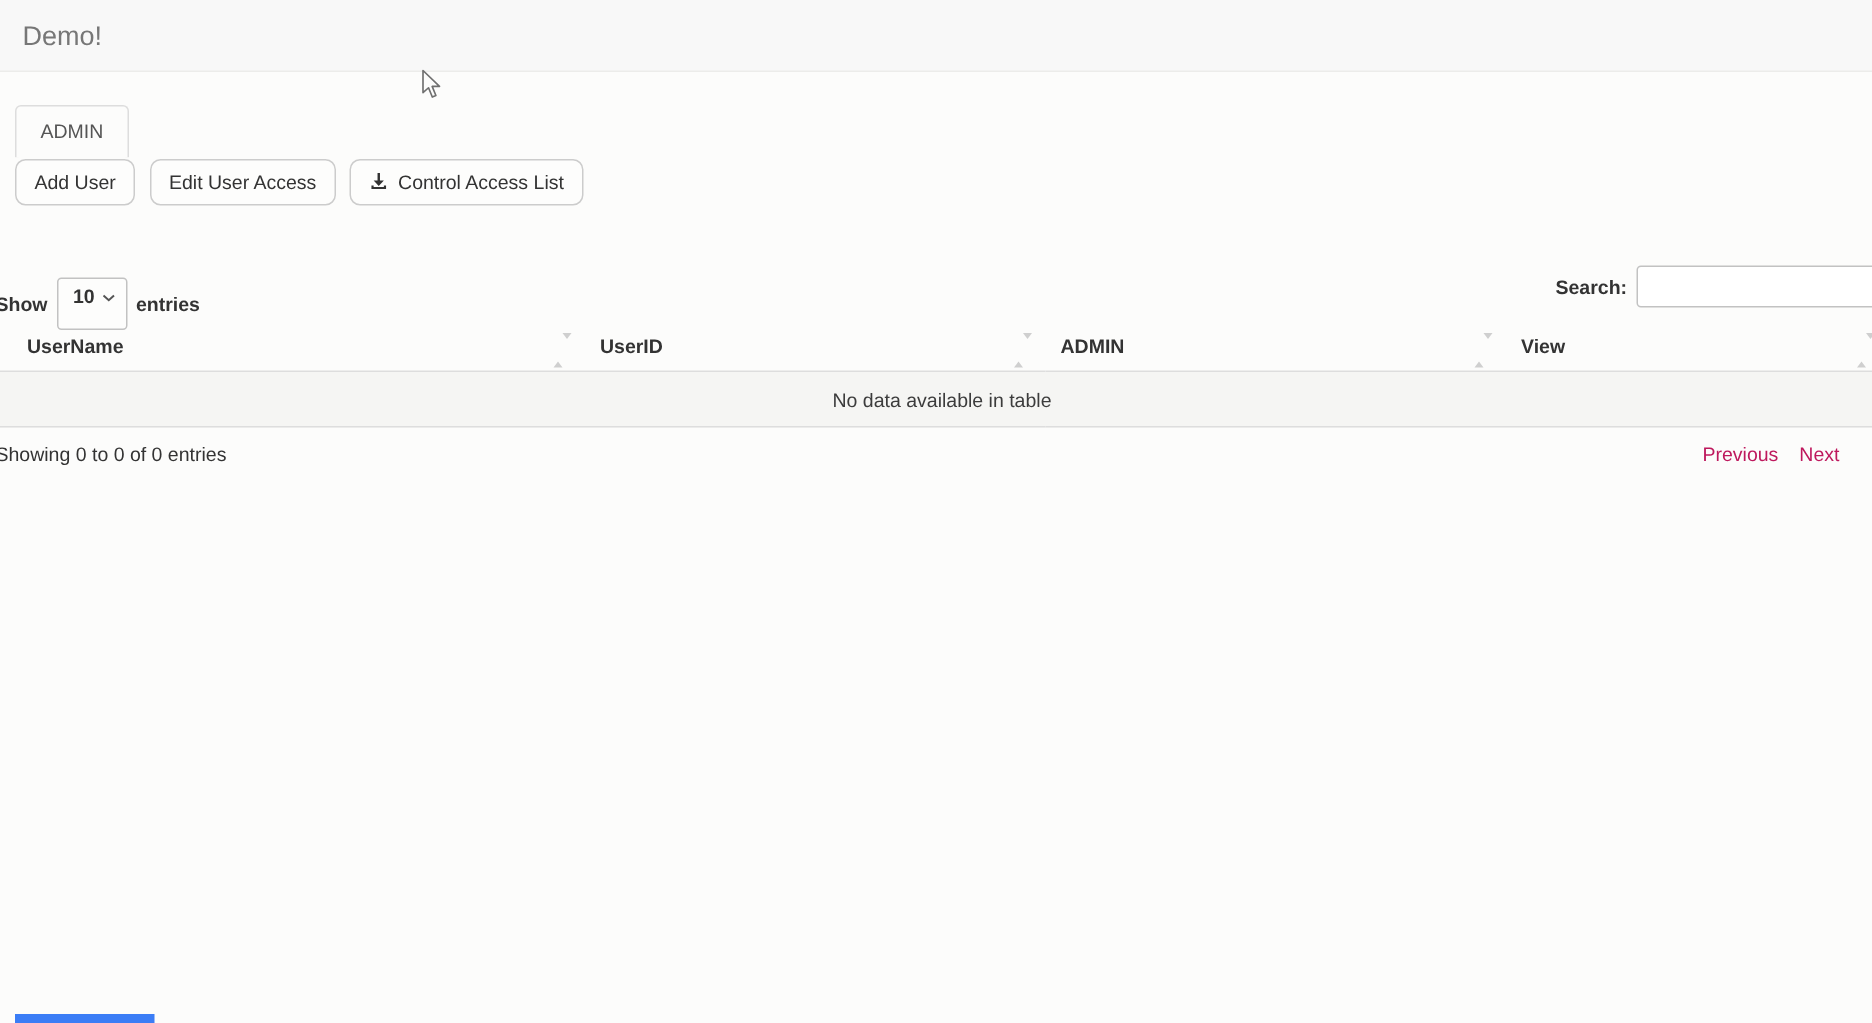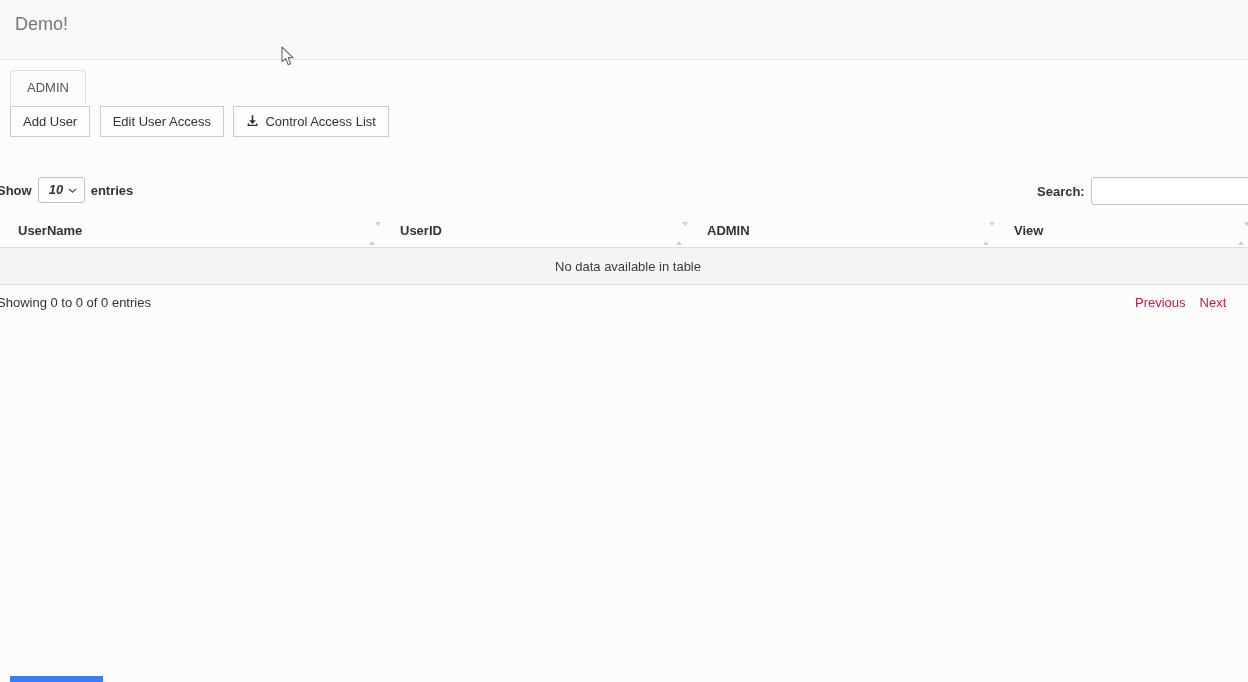--- a/index.html
+++ b/index.html
@@ -6,47 +6,47 @@
     --navbar-bg:#f8f8f8; --navbar-active-bg:#e7e7e7; --navbar-brand:#777777;
     --text:#333333; --muted:#9a9a9a; --border:#dddddd; --control-border:#c2c2c2;
     --empty-row-bg:#f5f5f3; --page-bg:#fcfcfb; --progress-bar:#3b7df6;
   }
   *{box-sizing:border-box; margin:0; padding:0;}
   html,body{background:#fff;}
   body{font-family:"Liberation Sans", sans-serif;}
   .page{position:relative; width:1248px; height:682px; overflow:hidden; background:var(--page-bg); color:var(--text);}
 
   
-  .navbar{position:absolute; left:0; top:0; width:100%; height:60px;
+  .navbar{position:absolute; left:0; top:0; width:100%; height:48px;
           background:var(--navbar-bg); border-bottom:1px solid #ececea;}
   .brand{position:absolute; left:15px; top:0; line-height:48px; font-size:18px; color:var(--navbar-brand); cursor:default;}
   .nav-item{position:absolute; left:73px; top:0; height:48px; line-height:48px;
             padding:0 17px; font-size:13px; color:#555; background:var(--navbar-active-bg); display:inline-block; text-decoration:none;}
 
   
   .cursor{position:absolute; left:281px; top:46px; z-index:50;}
 
   
   .tab{position:absolute; left:10px; top:70px; height:35px; line-height:33px; padding:0 16px;
        font-size:13px; color:#555; background:var(--page-bg);
        border:1px solid var(--border); border-bottom:none; border-radius:4px 4px 0 0;}
 
   
   .toolbar{position:absolute; left:10px; top:106px; white-space:nowrap;}
   .btn{display:inline-block; height:31px; line-height:29px; padding:0 12px; margin-right:5px;
-       background:#fdfdfc; border:1px solid #cccccc; border-radius:0;
+       background:#fdfdfc; border:1px solid #cccccc; border-radius:7px;
        font-size:13px; color:var(--text); font-family:inherit; cursor:pointer; vertical-align:top;}
   .btn .dl-icon{display:inline-block; vertical-align:-2px; margin-right:6px; line-height:0;}
 
   
   .dt-length{position:absolute; left:-3px; top:177px; font-size:13px; font-weight:bold; color:var(--text); white-space:nowrap;}
   .dt-length > *{vertical-align:middle;}
-  .dt-select{display:inline-block; width:47px; height:26px; margin:0 6px; padding:0 7px 0 10px;
+  .dt-select{display:inline-block; width:47px; height:35px; margin:8px 6px; padding:0 7px 0 10px;
              background:#fdfdfc; border:1px solid var(--control-border); border-radius:3px;
-             font-size:13px; font-weight:bold; color:var(--text); line-height:24px; cursor:pointer;font-style:italic;}
+             font-size:13px; font-weight:bold; color:var(--text); line-height:24px; cursor:pointer;}
   .dt-select .chev{float:right; margin-top:10px; line-height:0;}
   .dt-search{position:absolute; left:1017px; top:177px; white-space:nowrap; font-size:13px; font-weight:bold; color:var(--text);}
   .dt-search label{vertical-align:middle; margin-right:6px;margin-left:20px;}
   .dt-search input{vertical-align:middle; width:185px; height:28px; border:1px solid var(--control-border);
                    border-radius:3px; background:#fff; padding:0 8px; font-size:13px; font-family:inherit; color:var(--text); outline:none;}
 
   
   table.dt{position:absolute; left:-3px; top:214px; width:1262px; border-collapse:collapse; table-layout:fixed;}
   table.dt col.c1{width:393px;} table.dt col.c2{width:307px;} table.dt col.c3{width:307px;}
   table.dt th{position:relative; text-align:left; font-size:13px; font-weight:bold; color:var(--text);

